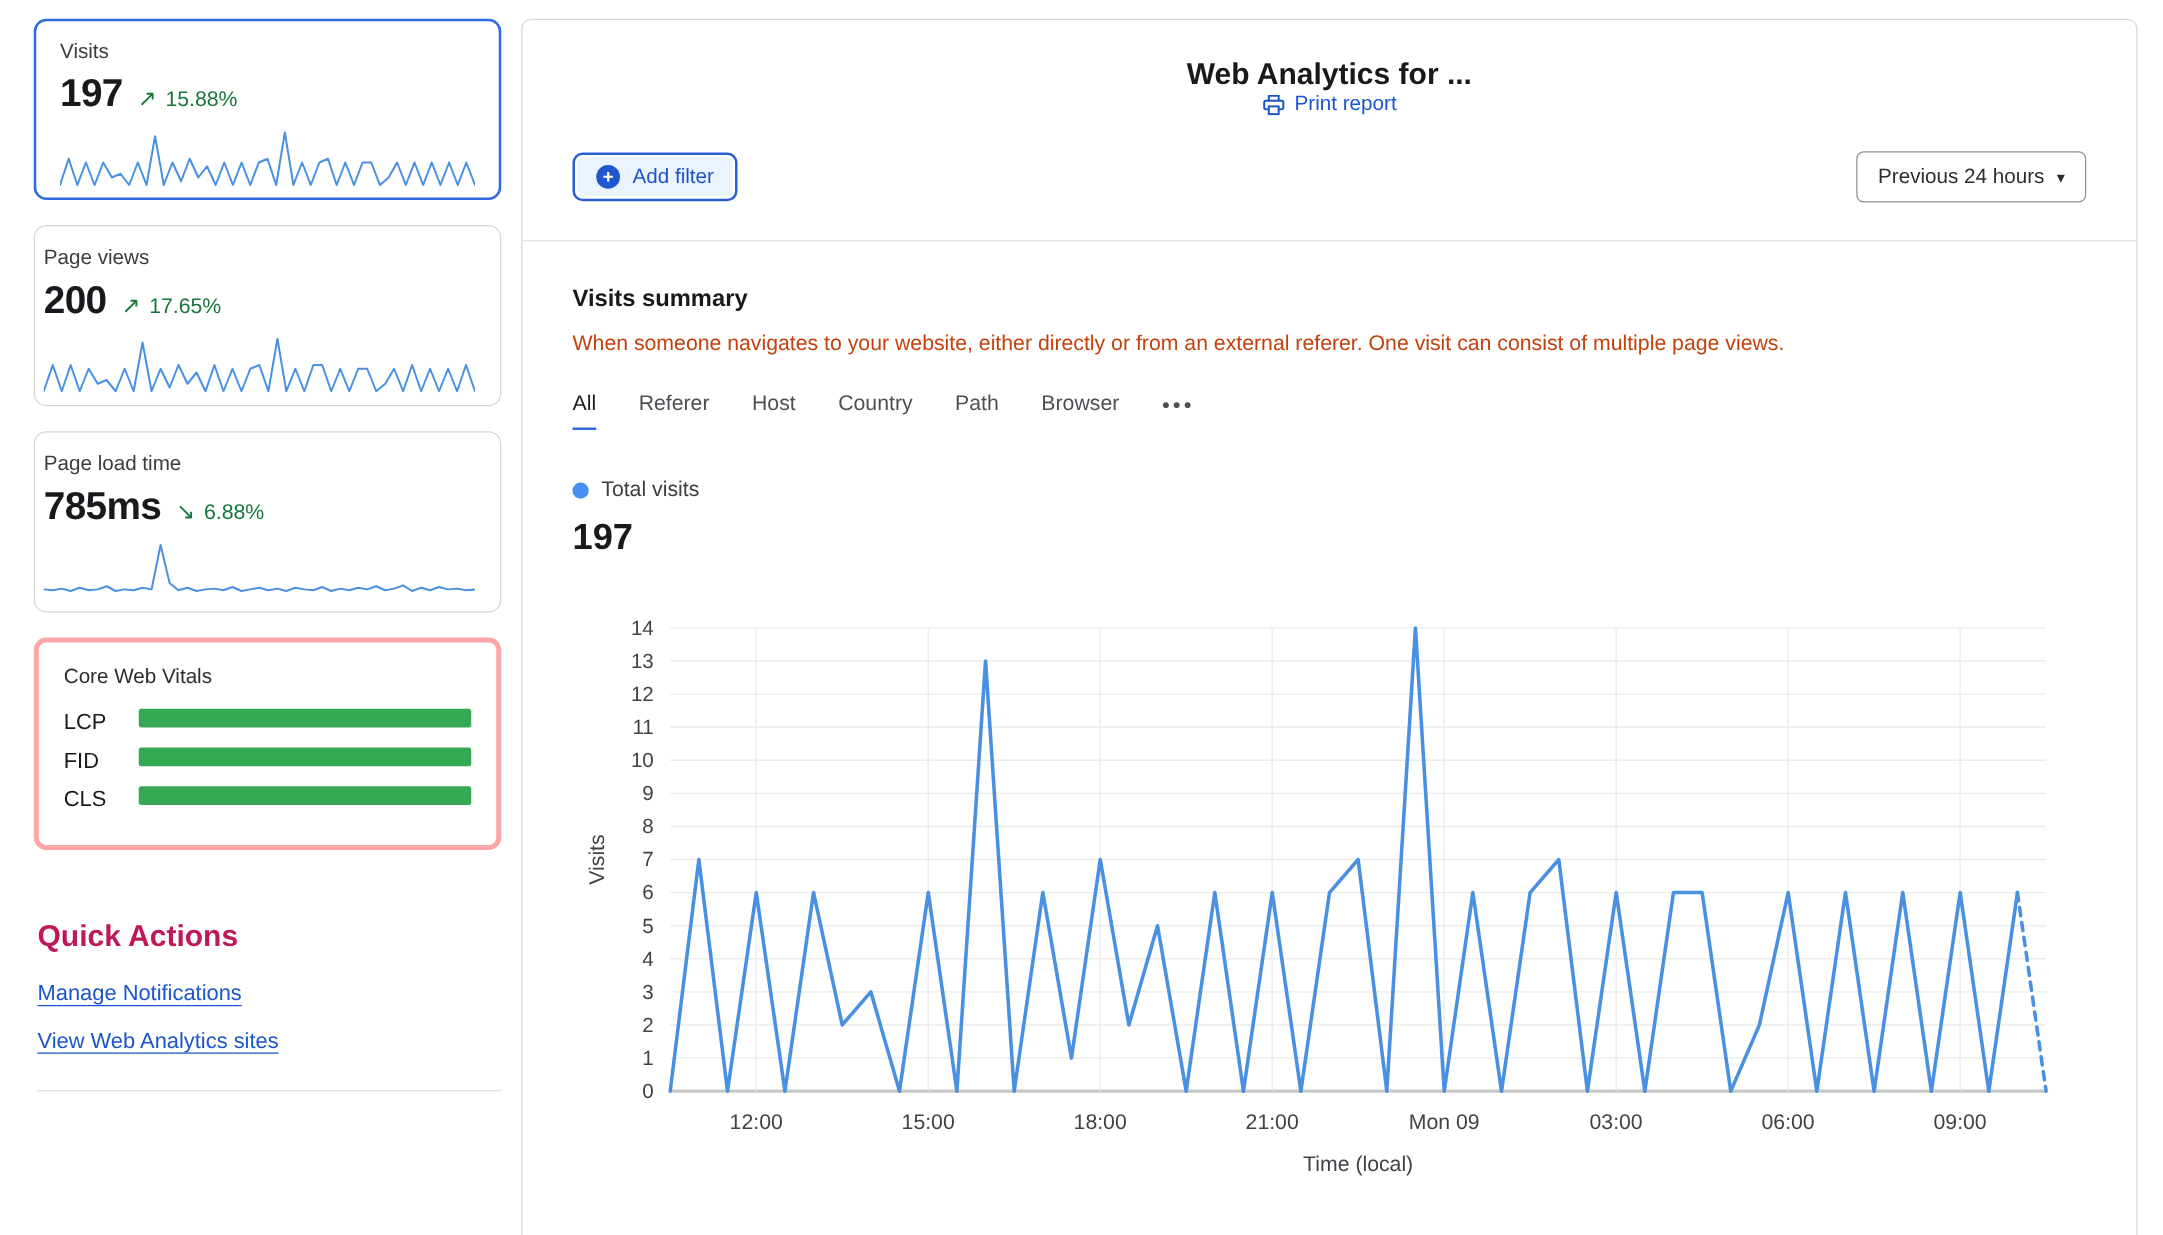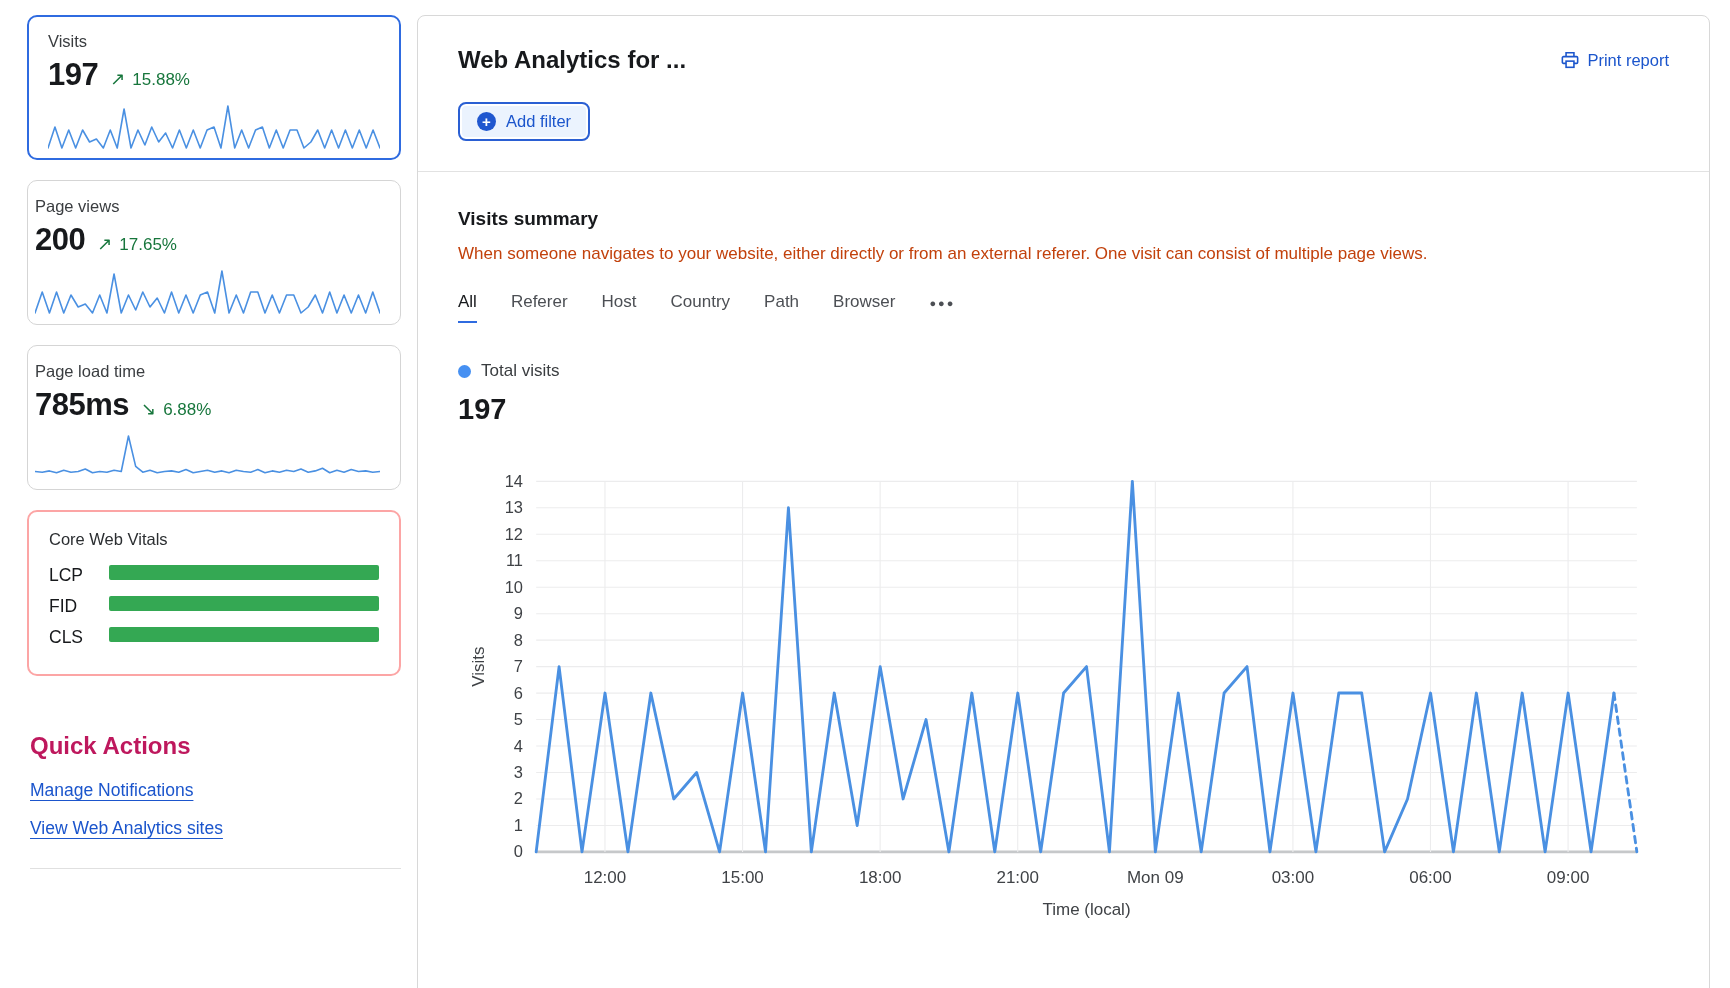--- a/index.html
+++ b/index.html
@@ -12,37 +12,37 @@
   .metric-card { border: 1px solid #d5d5d5; border-radius: 10px; padding: 16px 20px 10px 7px;
     margin-bottom: 20px; background: #fff; cursor: pointer; }
   .metric-card.selected { border: 2px solid #2f6be0; padding: 15px 19px 9px 19px; }
   .metric-label { font-size: 16.5px; color: #3a3d40; margin-bottom: 6px; }
   .metric-value-row { display: flex; align-items: baseline; gap: 12px; margin-bottom: 10px; }
   .metric-value { font-size: 31px; font-weight: 700; color: #17191c; letter-spacing: -0.5px; }
   .metric-trend { font-size: 17px; color: #17763c; display: flex; align-items: baseline; gap: 7px; }
   .trend-arrow { font-size: 18px; }
   .spark { width: 100%; height: 46px; display: block; }
 
-  .cwv-card { border: 2px solid #fca5a5; border-radius: 10px; padding: 18px 20px 16px 20px; margin-bottom: 25px; }
+  .cwv-card { border: 4px solid #fca5a5; border-radius: 10px; padding: 18px 20px 16px 20px; margin-bottom: 25px; }
   .cwv-title { font-size: 16.5px; color: #2b2e31; margin-bottom: 16px; }
   .cwv-row { display: flex; align-items: flex-start; gap: 16px; margin: 10px 0; }
   .cwv-label { width: 44px; font-size: 17.5px; color: #17191c; }
   .cwv-bar { flex: 1; height: 15px; border-radius: 2px; }
 
   .quick-actions { margin-top: 56px; padding-left: 3px; }
   .qa-title { font-size: 24px; font-weight: 700; color: #be185d; margin-bottom: 20px; }
   .qa-link { display: inline-block; font-size: 17.5px; color: #1b55cc; text-decoration: underline;
     text-underline-offset: 4px; margin-bottom: 17px; cursor: pointer; }
   .qa-divider { border: none; border-top: 1px solid #e0e0e0; margin-top: 12px; }
 
   
   .main-panel { flex: 1; border: 1px solid #d8d8d8; border-radius: 8px; background: #fff;
     min-width: 0; height: 1200px; }
   .panel-header { padding: 30px 40px 30px 40px; }
-  .header-row1 { display: flex; justify-content: space-between; align-items: center; }
+  .header-row1 { display: flex; justify-content: space-between; align-items: center; flex-direction: column; }
   .panel-title { font-size: 24px; font-weight: 700; color: #17191c; }
   .print-link { display: flex; align-items: center; gap: 8px; color: #1b55cc; font-size: 16.5px; cursor: pointer; }
   .header-row2 { display: flex; justify-content: space-between; align-items: center; margin-top: 28px; }
   .add-filter-btn { display: inline-flex; align-items: center; gap: 10px; padding: 8px 17px;
     background: #ebf3fe; border: 2px solid #2a5fd3; border-radius: 8px;
     box-shadow: inset 0 0 0 2px #fff; color: #1b55cc; font-size: 16.5px; cursor: pointer; }
   .plus-circle { width: 19px; height: 19px; border-radius: 50%; background: #2057cf; color: #fff;
     font-size: 15px; line-height: 19px; text-align: center; font-weight: 700; }
   .range-btn { display: inline-flex; align-items: center; gap: 10px; padding: 10px 16px;
     border: 1px solid #8d9196; border-radius: 6px; background: #fff; font-size: 16.5px;
@@ -150,20 +150,24 @@
               <rect x="4.5" y="9" width="7" height="5.5"></rect>
             </svg>
           </span>
           <span>Print report</span>
         </a>
       </div>
       <div class="header-row2">
         <button class="add-filter-btn">
           <span class="plus-circle">+</span>
           <span>Add filter</span>
+        </button>
+        <button class="range-btn">
+          <span>Previous 24 hours</span>
+          <span class="caret">▾</span>
         </button>
       </div>
     </div>
 
     <hr class="panel-divider">
 
     <div class="summary-section">
       <div class="summary-title">Visits summary</div>
       <div class="summary-desc">When someone navigates to your website, either directly or from an external referer. One visit can consist of multiple page views.</div>
 

